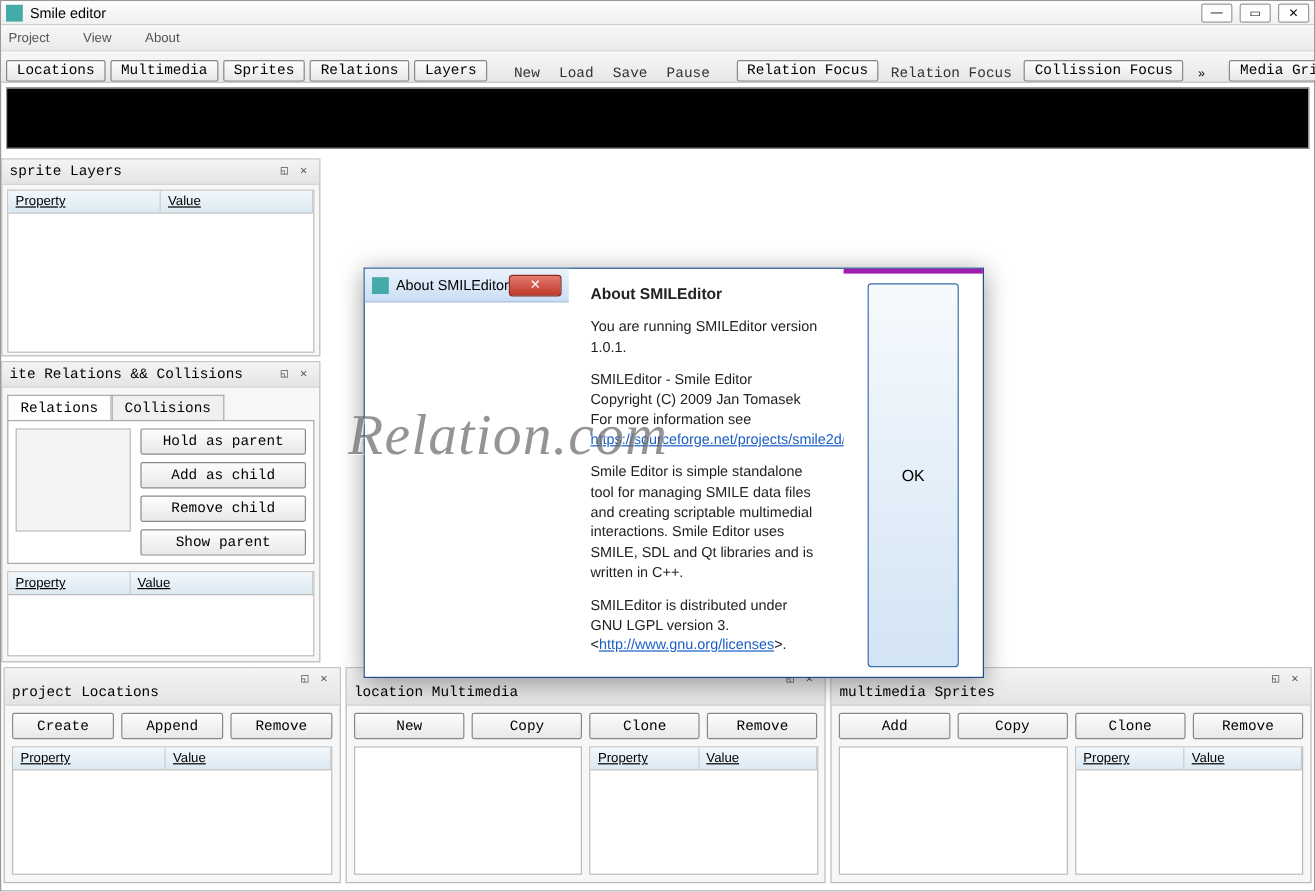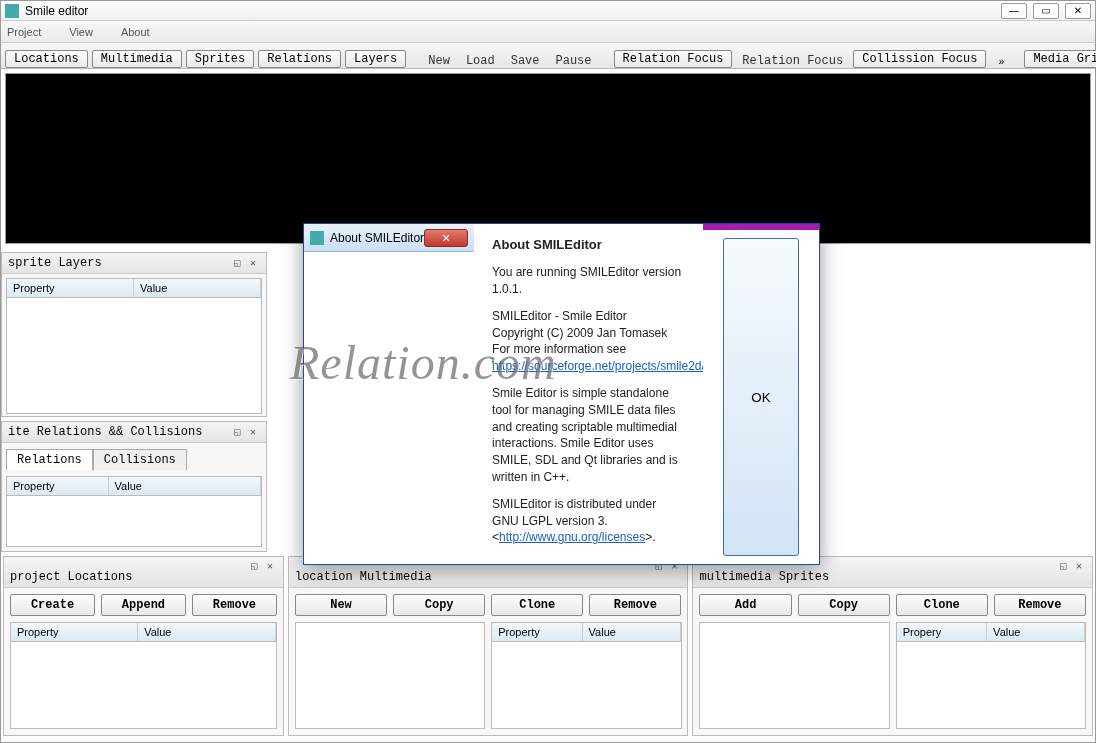--- a/index.html
+++ b/index.html
@@ -30,56 +30,56 @@
 .viewport { flex: 1; background: #000; margin: 4px; border: 1px solid #999; }
 .right-col { width: 270px; display: flex; flex-direction: column; padding: 2px 4px 2px 0; }
 
 
 .dock { border: 1px solid #bbb; background: #f7f7f7; margin: 2px 0; display: flex; flex-direction: column; }
 .dock-title { background: linear-gradient(#f4f4f4,#e4e4e4); border-bottom: 1px solid #ccc; padding: 3px 6px; display: flex; align-items: center; font-family: "Courier New", monospace; font-size: 12px; }
 .dock-title .t { flex: 1; }
 .dock-ctrl { width: 14px; height: 12px; margin-left: 2px; cursor: pointer; text-align: center; font-size: 10px; color: #555; }
 .dock-body { padding: 4px; }
 .prop-table { border: 1px solid #bbb; background: #fff; }
-.prop-header { display: flex; background: linear-gradient(#f2f8fc,#dce9f2); border-bottom: 1px solid #bbb; }
+.prop-header { display: flex; background: linear-gradient(#f2f8fc,#dce9f2); border-bottom: 1px solid #bbb; text-decoration: underline; }
 .prop-header div { padding: 3px 6px; border-right: 1px solid #ccc; font-size: 11px; }
 .prop-body { height: 50px; }
 
 
 .tabs { display: flex; margin-top: 2px; }
 .tab { border: 1px solid #aaa; border-bottom: none; padding: 3px 10px; background: #f0f0f0; font-family: "Courier New", monospace; font-size: 12px; cursor: pointer; }
 .tab.active { background: #fff; }
 .rel-body { border: 1px solid #aaa; background: #fff; padding: 6px; display: flex; gap: 8px; }
 .preview-box { width: 96px; height: 86px; border: 1px solid #bbb; background: #f4f4f4; }
 .rel-btns { display: flex; flex-direction: column; gap: 6px; flex: 1; }
 .rel-btn { border: 1px solid #888; background: linear-gradient(#fdfdfd,#e8e8e8); padding: 3px 4px; text-align: center; font-family: "Courier New", monospace; font-size: 12px; cursor: pointer; border-radius: 2px; }
 
 
 .bottom-row { display: flex; height: 180px; padding: 0 2px; gap: 4px; }
 .bottom-panel { flex: 1; border: 1px solid #bbb; background: #f7f7f7; display: flex; flex-direction: column; }
 .bp-title { background: linear-gradient(#f4f4f4,#e4e4e4); border-bottom: 1px solid #ccc; padding: 3px 6px; display: flex; font-family: "Courier New", monospace; font-size: 12px; }
 .bp-title .t { flex: 1; margin-top: 10px; }
-.bp-toolbar { display: flex; gap: 6px; padding: 6px; font-weight: bold; }
+.bp-toolbar { display: flex; gap: 6px; padding: 6px; }
 .bp-btn { flex: 1; border: 1px solid #888; background: linear-gradient(#fdfdfd,#e8e8e8); padding: 3px 4px; text-align: center; font-family: "Courier New", monospace; font-size: 12px; cursor: pointer; border-radius: 2px; }
 .bp-content { display: flex; flex: 1; padding: 0 6px 6px 6px; gap: 6px; }
 .bp-list { flex: 1; border: 1px solid #bbb; background: #fff; }
 .bp-props { flex: 1; border: 1px solid #bbb; background: #fff; }
 
 
 .dialog-shade { position: absolute; left: 303px; top: 223px; width: 517px; height: 342px; box-shadow: 0 4px 20px rgba(0,0,0,.4); }
 .dialog { width: 100%; height: 100%; border: 1px solid #1b4f8a; background: #fff; display: flex; flex-direction: row; }
 .dlg-titlebar { background: linear-gradient(#eaf2fb,#cadef5); height: 28px; display: flex; align-items: center; padding: 0 6px; border-bottom: 1px solid #9db9d8; }
 .dlg-ico { width: 14px; height: 14px; background: #4aa; margin-right: 6px; }
 .dlg-title { flex: 1; font-size: 12px; }
 .dlg-close { width: 44px; height: 18px; background: linear-gradient(#e47a6e,#c0392b); border: 1px solid #8a2c22; border-radius: 3px; color: #fff; text-align: center; font-size: 11px; line-height: 16px; cursor: pointer; }
 .dlg-body { flex: 1; padding: 12px 18px; font-size: 12px; color: #222; line-height: 1.4; overflow: hidden; }
 .dlg-body h3 { font-size: 13px; margin-bottom: 10px; }
 .dlg-body p { margin: 10px 0; }
 .dlg-body a { color: #1a5fc4; text-decoration: underline; }
-.dlg-footer { padding: 8px 20px; display: flex; justify-content: flex-start; border-top: 6px solid #a21caf; }
+.dlg-footer { padding: 8px 20px; display: flex; justify-content: flex-start; border-top: 4px solid #a21caf; }
 .dlg-ok { width: 76px; padding: 4px 0; border: 1px solid #3b6fa8; background: linear-gradient(#f6fafd,#d3e4f5); border-radius: 3px; cursor: pointer; }
 
 
 .watermark { position: absolute; left: 290px; top: 335px; font-family: "Georgia", serif; font-style: italic; font-size: 48px; color: rgba(60,60,60,.55); text-shadow: 1px 1px 0 rgba(255,255,255,.5); pointer-events: none; letter-spacing: 1px; }
 </style>
 </head>
 <body>
 
 <div class="window">
 
@@ -146,20 +146,29 @@
         <div class="dock-title">
           <span class="t">ite Relations &amp;&amp; Collisions</span>
           <span class="dock-ctrl">◱</span>
           <span class="dock-ctrl">✕</span>
         </div>
         <div class="dock-body" style="flex:1;display:flex;flex-direction:column">
           <div class="tabs">
             <div class="tab active">Relations</div>
             <div class="tab">Collisions</div>
           </div>
+          <div class="rel-body">
+            <div class="preview-box"></div>
+            <div class="rel-btns">
+              <div class="rel-btn">Hold as parent</div>
+              <div class="rel-btn">Add as child</div>
+              <div class="rel-btn">Remove child</div>
+              <div class="rel-btn">Show parent</div>
+            </div>
+          </div>
           <div class="prop-table" style="margin-top:6px">
             <div class="prop-header">
               <div style="width:40%">Property</div>
               <div style="flex:1">Value</div>
             </div>
             <div class="prop-body"></div>
           </div>
         </div>
       </div>
 

